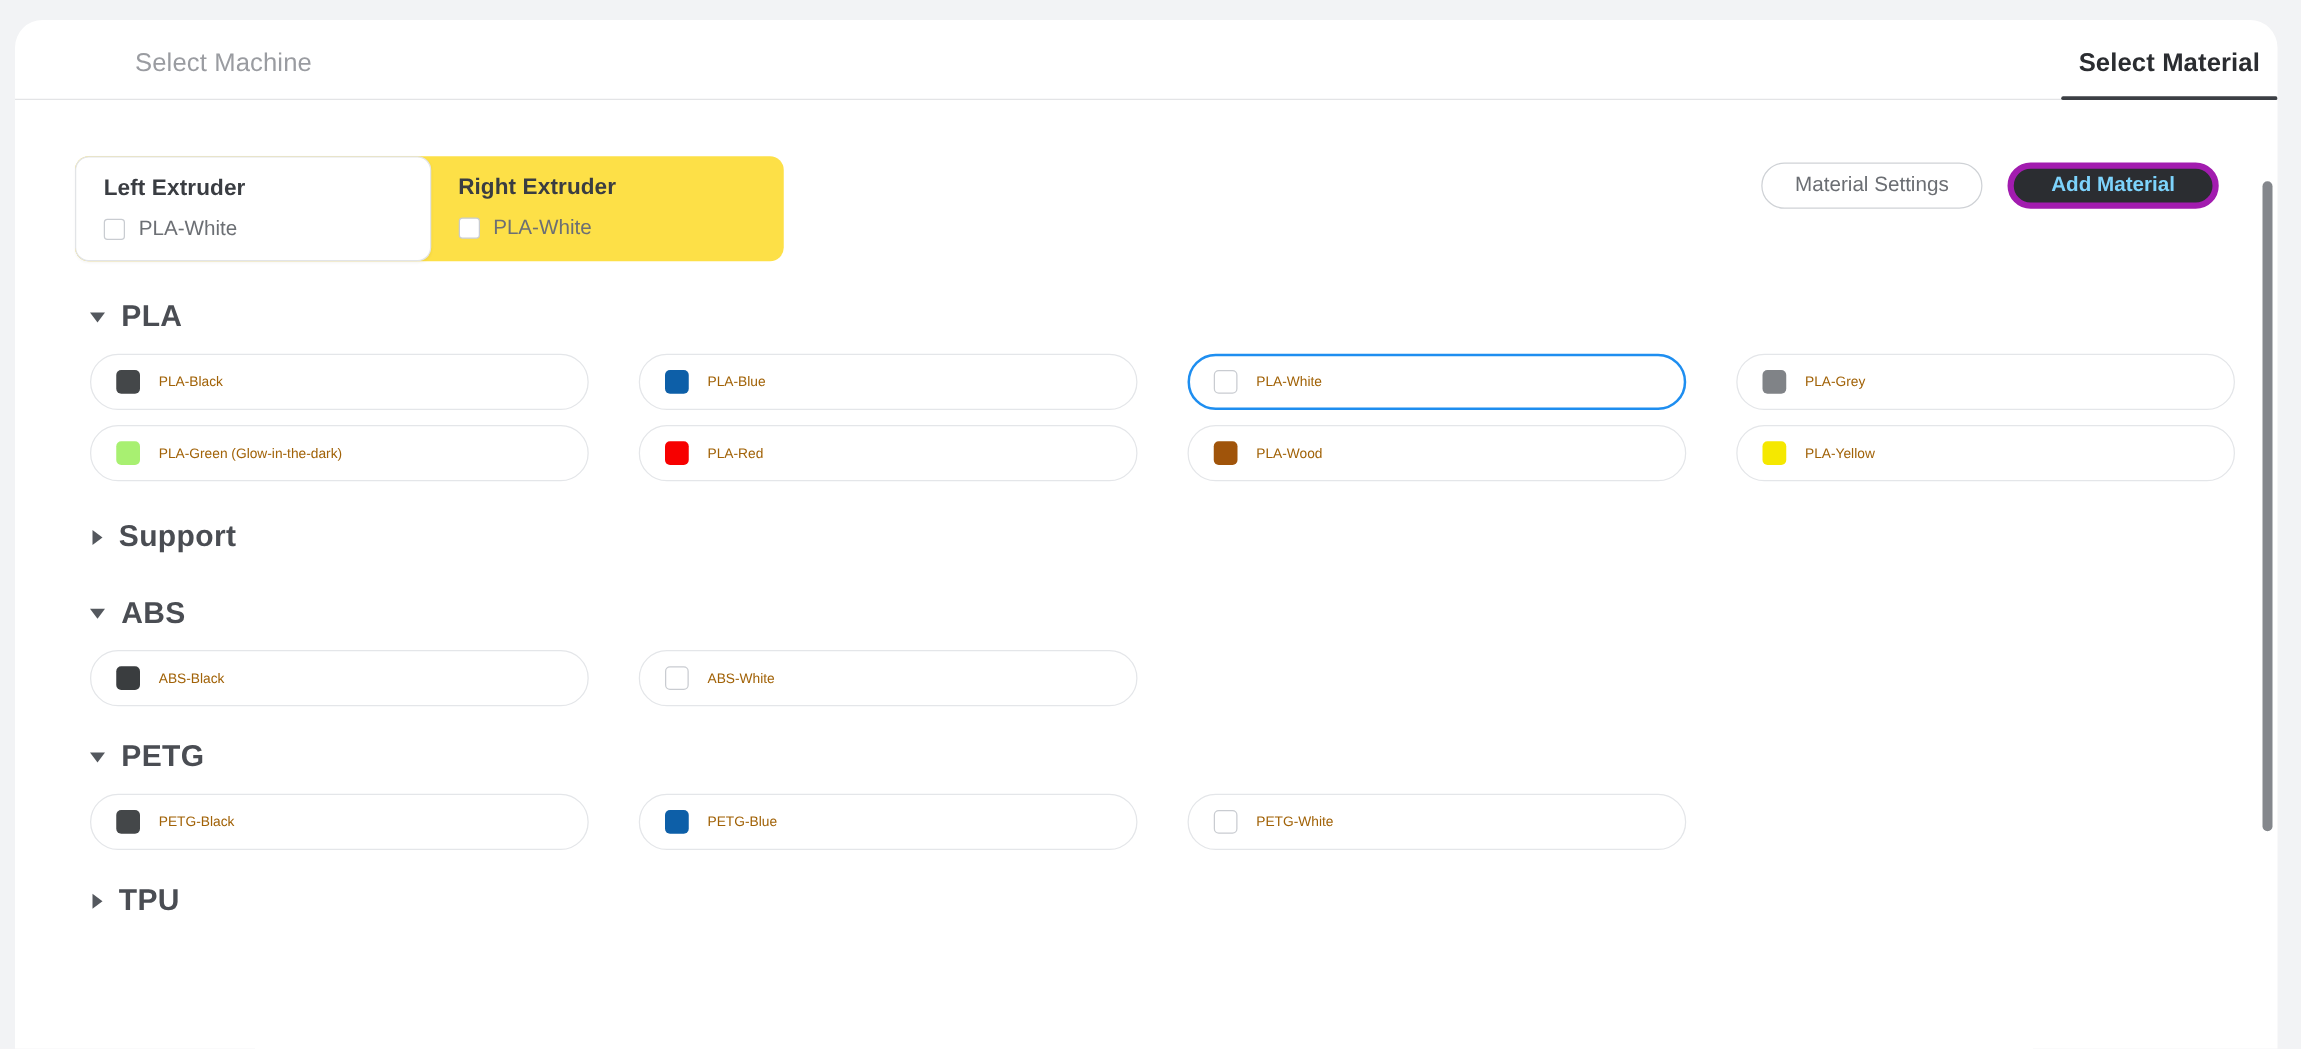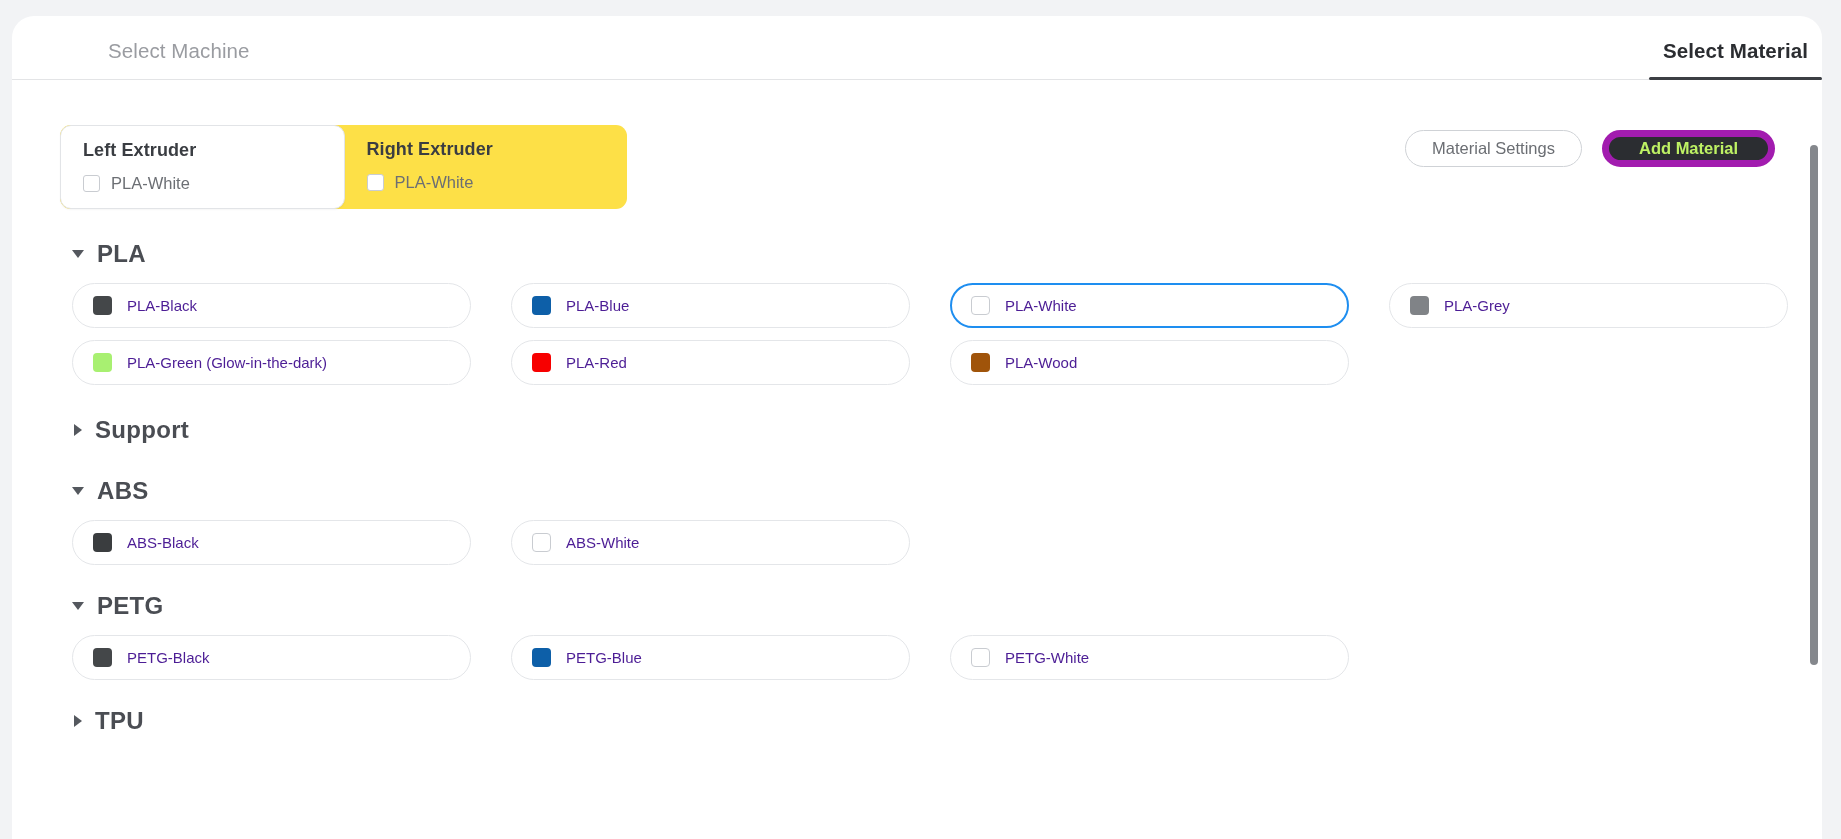--- a/index.html
+++ b/index.html
@@ -134,22 +134,22 @@
   }
   .btn-outline {
     padding: 0 26px;
     background: #ffffff;
     border: 1px solid #cfd2d6;
     color: #6b6e73;
   }
   .btn-solid {
     padding: 0 30px;
     background: #2b2d31;
-    border: 7px solid #a21caf;
-    color: #bef264;
+    border: 5px solid #a21caf;
+    color: #7dd3fc;
     font-weight: bold;
   }
 
   
   .groups {
     position: absolute;
     left: 0; right: 0;
     top: 157px;
   }
   .group { margin-bottom: 0; }
@@ -205,22 +205,22 @@
   .chip.selected {
     border: 2px solid #1e8ef0;
     padding: 0 19px;
   }
   .chip .swatch {
     width: 19px; height: 19px;
     border-radius: 4px;
     flex: 0 0 auto;
   }
   .chip .label {
-    font-size: 15px;
-    color: #4c1d95;
+    font-size: 11px;
+    color: #a16207;
     white-space: nowrap;
   }
   .swatch.empty { border: 1px solid #c9ccd1; background: #ffffff; }
 
   .group-gap { height: 28px; }
   .group-gap-sm { height: 24px; }
 
   
   .scrollbar-track {
     position: absolute;
@@ -317,20 +317,24 @@
               <span class="label">PLA-Green (Glow-in-the-dark)</span>
             </div>
             <div class="chip">
               <span class="swatch" style="background:#f70000"></span>
               <span class="label">PLA-Red</span>
             </div>
             <div class="chip">
               <span class="swatch" style="background:#a0540a"></span>
               <span class="label">PLA-Wood</span>
             </div>
+            <div class="chip">
+              <span class="swatch" style="background:#f5e800"></span>
+              <span class="label">PLA-Yellow</span>
+            </div>
           </div>
         </div>
 
         <div class="group-gap"></div>
 
         <div class="group">
           <div class="group-header">
             <span class="caret closed"></span>
             <span class="group-name">Support</span>
           </div>

